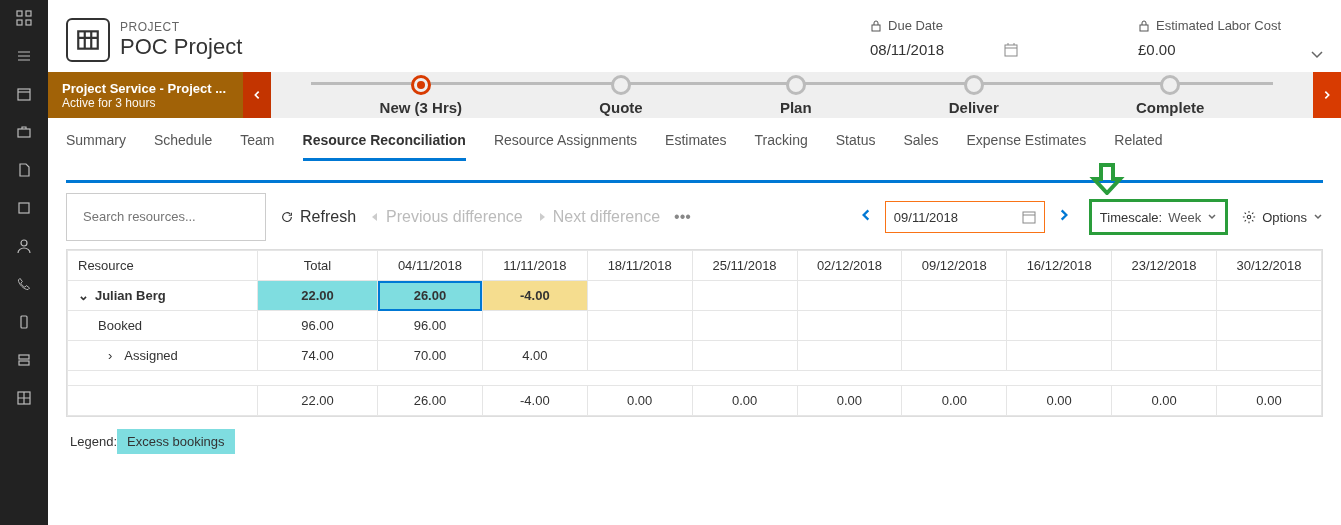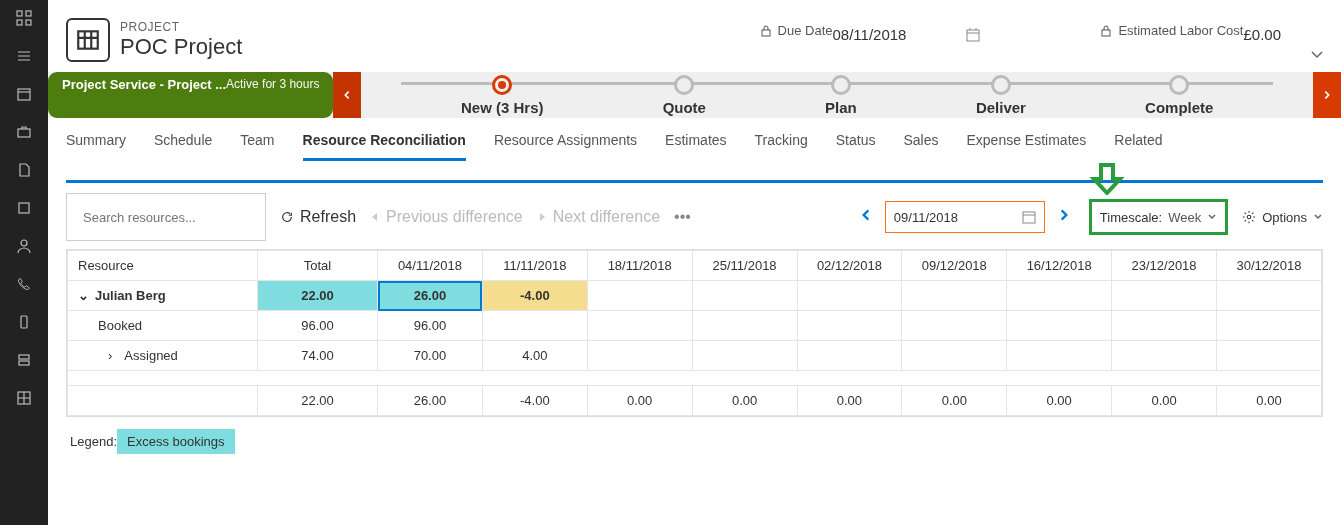--- a/index.html
+++ b/index.html
@@ -7,45 +7,45 @@
   .app { display: flex; height: 525px; width: 1341px; }
   .sidebar { width: 48px; background: #222; display: flex; flex-direction: column; align-items: center; padding-top: 8px; gap: 18px; }
   .sidebar-icon { width: 20px; height: 20px; color: #bbb; display:flex; align-items:center; justify-content:center; cursor:pointer;}
   .main { flex: 1; display: flex; flex-direction: column; position: relative; }
   .header { display: flex; align-items: flex-start; padding: 18px 30px 10px 18px; gap: 40px; }
   .proj-icon { width: 44px; height: 44px; border: 2px solid #333; border-radius: 6px; display:flex; align-items:center; justify-content:center; margin-right:10px;}
   .proj-titles { display:flex; flex-direction:column; }
   .proj-label { font-size: 12px; color: #666; letter-spacing: .5px;}
   .proj-name { font-size: 22px; color: #333; font-weight: 400; }
   .header-fields { display:flex; gap:120px; margin-left:auto; margin-right:30px;}
-  .hf { display:flex; flex-direction:row; }
+  .hf { display:flex; flex-direction:column; }
   .hf-label { font-size: 13px; color: #555; display:flex; align-items:center; gap:6px;}
   .hf-value { font-size: 15px; color: #333; margin-top:8px; display:flex; align-items:center; gap:60px;}
   .lock { width:12px; height:12px; }
   .chev-expand { position:absolute; right:16px; top:46px; color:#666; cursor:pointer;}
   .stage-bar { display:flex; align-items:stretch; height:46px; background:#efefef; position:relative; }
-  .stage-status { background:#4d7c0f; color:#fff; padding:5px 14px; font-size:13px; display:flex; flex-direction:row; justify-content:center; min-width:195px;border-radius:9px;}
+  .stage-status { background:#a16207; color:#fff; padding:5px 14px; font-size:13px; display:flex; flex-direction:column; justify-content:center; min-width:195px;}
   .stage-status .l1 { font-weight:600; font-size:13px;}
   .stage-status .l2 { font-size:12px; opacity:.95;}
   .stage-nav { width:28px; background:#c33400; color:#fff; display:flex; align-items:center; justify-content:center; cursor:pointer;}
   .stage-nav.right { background:#d83b01; margin-left:auto;}
   .stages { flex:1; display:flex; align-items:center; justify-content:space-around; position:relative; padding:0 40px;}
   .stages::before { content:""; position:absolute; left:40px; right:40px; top:10px; border-top:3px solid #bbb;}
   .stage { display:flex; flex-direction:column; align-items:center; z-index:1; cursor:pointer;}
   .stage-dot { width:20px; height:20px; border:3px solid #bbb; border-radius:50%; background:#efefef; margin-bottom:4px;}
   .stage.active .stage-dot { border-color:#d83b01; position:relative;}
   .stage.active .stage-dot::after { content:""; position:absolute; inset:3px; background:#d83b01; border-radius:50%;}
   .stage-label { font-size:15px; color:#333; font-weight:600;}
   .tabs { display:flex; gap:28px; padding:14px 18px 0 18px; border-bottom:1px solid transparent; font-size:14px; color:#555;}
   .tab { padding-bottom:10px; cursor:pointer; }
   .tab.active { color:#333; font-weight:600; border-bottom:3px solid #0078d4;}
   .content { padding:18px 18px 0 18px; }
   .bluebar { border-top:3px solid #0078d4; margin-bottom:10px;}
   .toolbar { display:flex; align-items:center; gap:14px; position:relative;}
-  .search-box { display:flex; align-items:center; border:1px solid #ccc; height:48px; width:200px; padding:16px 8px; gap:8px;}
+  .search-box { display:flex; align-items:flex-end; border:1px solid #ccc; height:48px; width:200px; padding:16px 8px; gap:8px;}
   .search-box input { border:none; outline:none; font-size:13px; flex:1; background:transparent;}
   .tool-btn { display:flex; align-items:center; gap:6px; color:#333; cursor:pointer; font-size:16px;}
   .tool-btn.disabled { color:#bbb; cursor:default;}
   .date-nav { display:flex; align-items:center; gap:8px; margin-left:auto;}
   .nav-chev { color:#0078d4; cursor:pointer; font-size:16px; padding:4px;}
   .date-input { border:1px solid #f97316; height:32px; width:160px; display:flex; align-items:center; padding:0 8px; justify-content:space-between;}
   .timescale { border:3px solid #2a9d3b; padding:4px 8px; height:36px; display:flex; align-items:center; gap:6px; font-size:13px; color:#333; cursor:pointer;}
   .timescale .val { color:#555; }
   .options { display:flex; align-items:center; gap:6px; color:#333; cursor:pointer; font-size:13px;}
   .arrow-ann { position:absolute; top:-30px; right:198px; }

